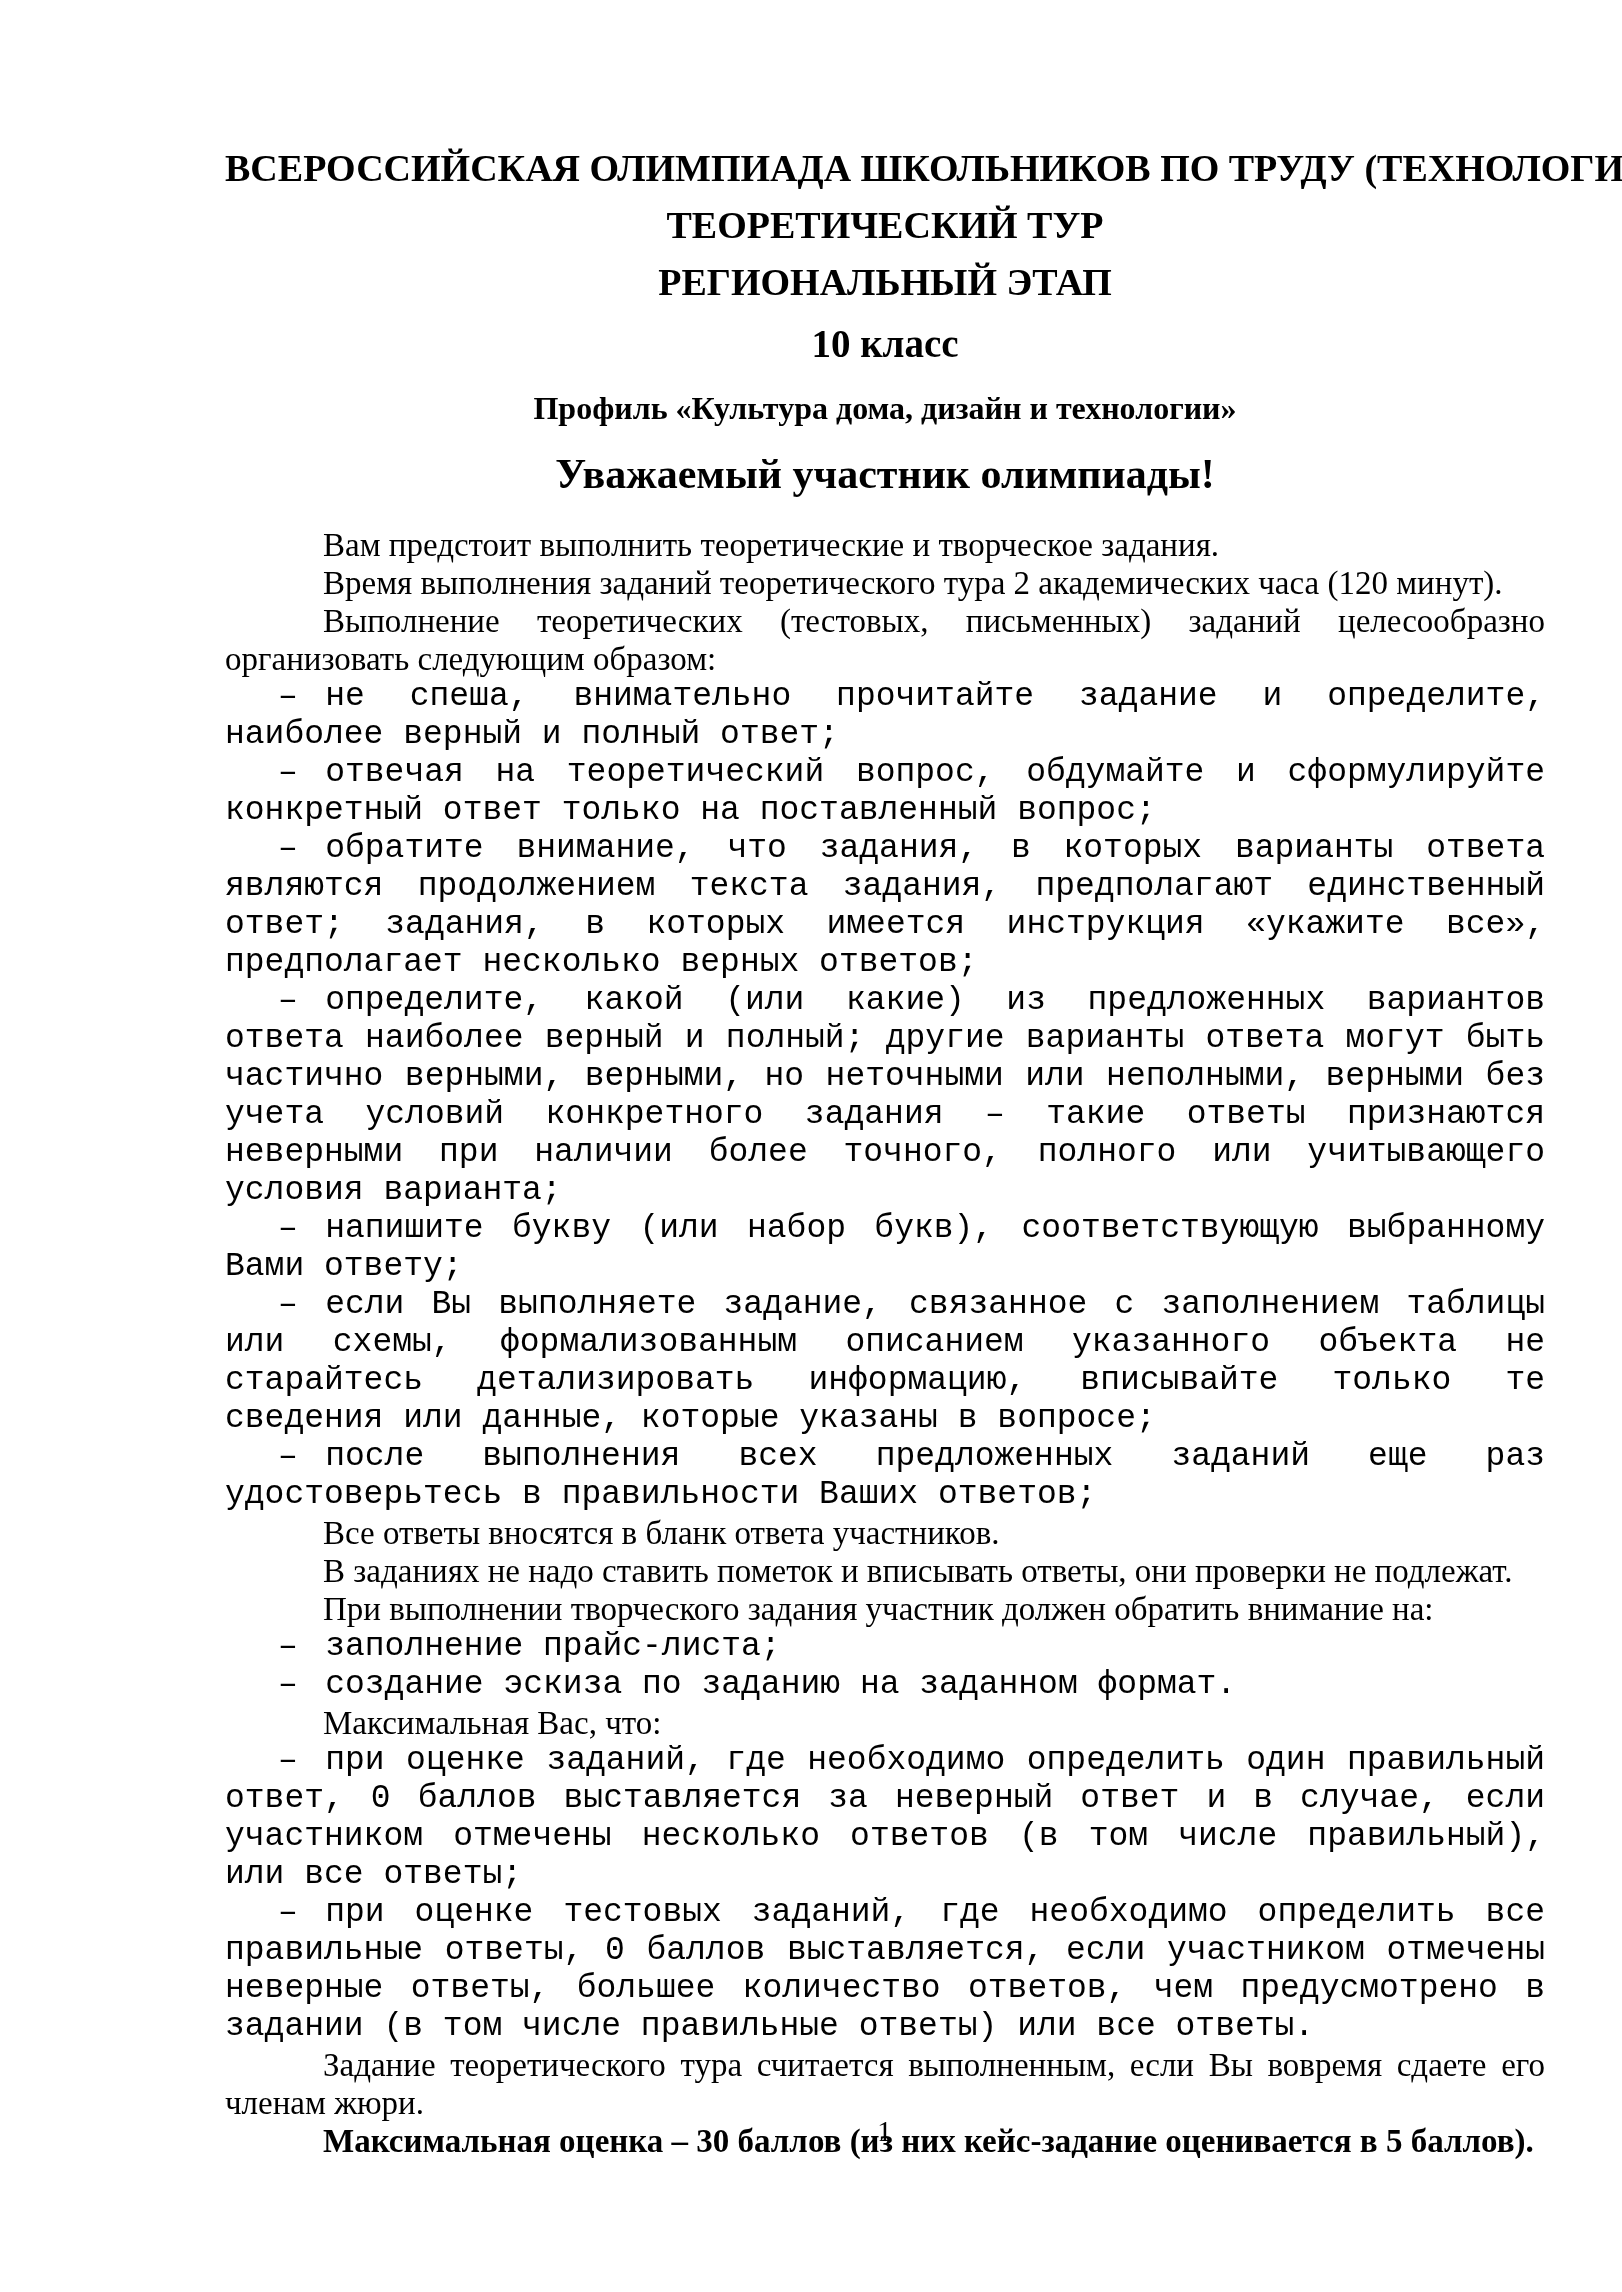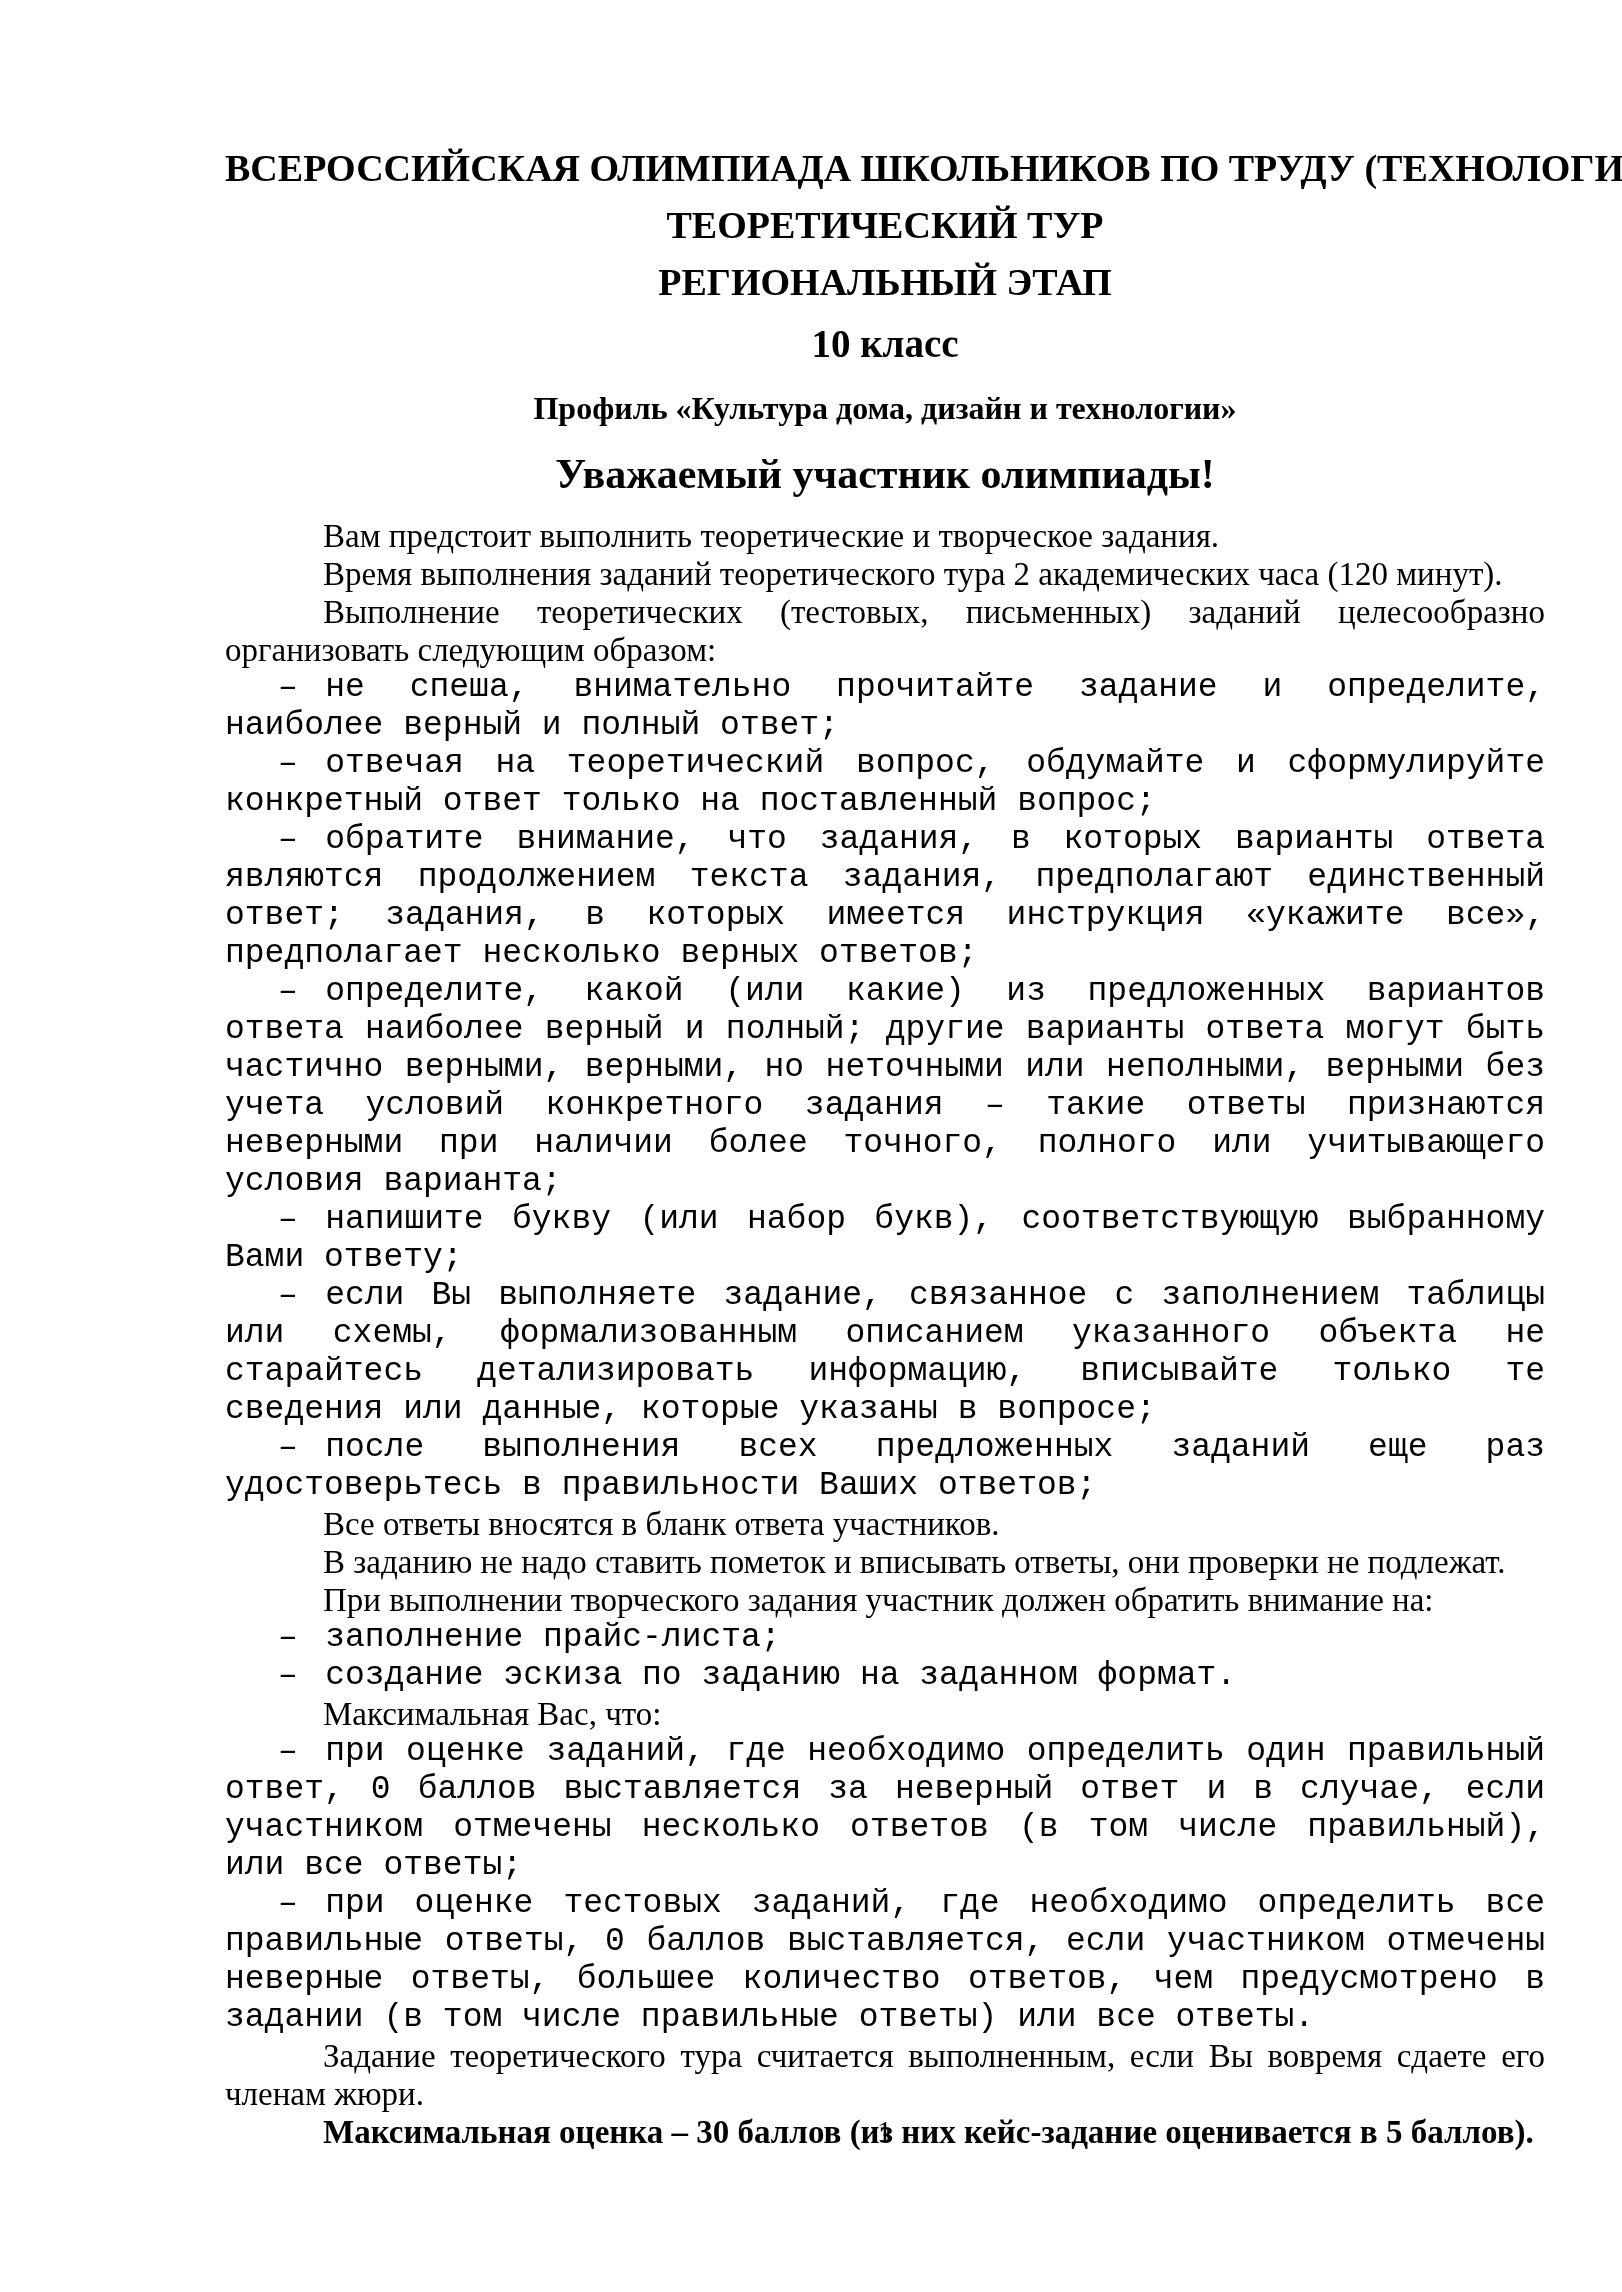--- a/index.html
+++ b/index.html
@@ -15,21 +15,21 @@
     font-size: 33px;
     line-height: 38px;
     overflow: hidden;
   }
   .headings { text-align: center; font-weight: bold; }
   .h { white-space: nowrap; }
   .h-s14   { font-size: 38px; line-height: 57px; }
   .h-grade { font-size: 39px; line-height: 65px; }
   .h-s16   { font-size: 32px; line-height: 65px; }
   .h-s13   { font-size: 42px; line-height: 67px; text-align: center; }
-  .doc-body { margin-top: 9px; text-align: justify; }
+  .doc-body { margin-top: 18px; text-align: justify; }
   .doc-body p { margin: 0; }
   .indent { text-indent: 98px; }
   .list   { text-indent: 53px; font-family: Liberation Mono, monospace; }
   .tab    { display: inline-block; width: 27.4px; }
   .sp-top { margin-top: 38px; }
   .bold   { font-weight: bold; }
   .justify-full { text-align-last: justify; }
   .page-number {
     position: absolute;
     top: 2113px;
@@ -58,21 +58,21 @@
       <p class="indent sp-top justify-full">Выполнение теоретических (тестовых, письменных) заданий целесообразно</p>
       <p class="">организовать следующим образом:</p>
       <p class="list"><span>–</span><span class="tab"></span><span>не спеша, внимательно прочитайте задание и определите, наиболее верный и полный ответ;</span></p>
       <p class="list"><span>–</span><span class="tab"></span><span>отвечая на теоретический вопрос, обдумайте и сформулируйте конкретный ответ только на поставленный вопрос;</span></p>
       <p class="list"><span>–</span><span class="tab"></span><span>обратите внимание, что задания, в которых варианты ответа являются продолжением текста задания, предполагают единственный ответ; задания, в которых имеется инструкция «укажите все», предполагает несколько верных ответов;</span></p>
       <p class="list"><span>–</span><span class="tab"></span><span>определите, какой (или какие) из предложенных вариантов ответа наиболее верный и полный; другие варианты ответа могут быть частично верными, верными, но неточными или неполными, верными без учета условий конкретного задания – такие ответы признаются неверными при наличии более точного, полного или учитывающего условия варианта;</span></p>
       <p class="list"><span>–</span><span class="tab"></span><span>напишите букву (или набор букв), соответствующую выбранному Вами ответу;</span></p>
       <p class="list"><span>–</span><span class="tab"></span><span>если Вы выполняете задание, связанное с заполнением таблицы или схемы, формализованным описанием указанного объекта не старайтесь детализировать информацию, вписывайте только те сведения или данные, которые указаны в вопросе;</span></p>
       <p class="list"><span>–</span><span class="tab"></span><span>после выполнения всех предложенных заданий еще раз удостоверьтесь в правильности Ваших ответов;</span></p>
       <p class="indent">Все ответы вносятся в бланк ответа участников.</p>
-      <p class="indent">В заданию не надо ставить пометок и вписывать ответы, они проверки не подлежат.</p>
+      <p class="indent">В заданиях не надо ставить пометок и вписывать ответы, они проверки не подлежат.</p>
       <p class="indent">При выполнении творческого задания участник должен обратить внимание на:</p>
       <p class="list"><span>–</span><span class="tab"></span><span>заполнение прайс-листа;</span></p>
       <p class="list"><span>–</span><span class="tab"></span><span>создание эскиза по заданию на заданном формат.</span></p>
       <p class="indent">Максимальная Вас, что:</p>
       <p class="list"><span>–</span><span class="tab"></span><span>при оценке заданий, где необходимо определить один правильный ответ, 0 баллов выставляется за неверный ответ и в случае, если участником отмечены несколько ответов (в том числе правильный), или все ответы;</span></p>
       <p class="list"><span>–</span><span class="tab"></span><span>при оценке тестовых заданий, где необходимо определить все правильные ответы, 0 баллов выставляется, если участником отмечены неверные ответы, большее количество ответов, чем предусмотрено в задании (в том числе правильные ответы) или все ответы.</span></p>
       <p class="indent">Задание теоретического тура считается выполненным, если Вы вовремя сдаете его членам жюри.</p>
       <p class="indent bold">Максимальная оценка – 30 баллов (из них кейс-задание оценивается в 5 баллов).</p>
     </main>
   <div class="page-number">1</div>

